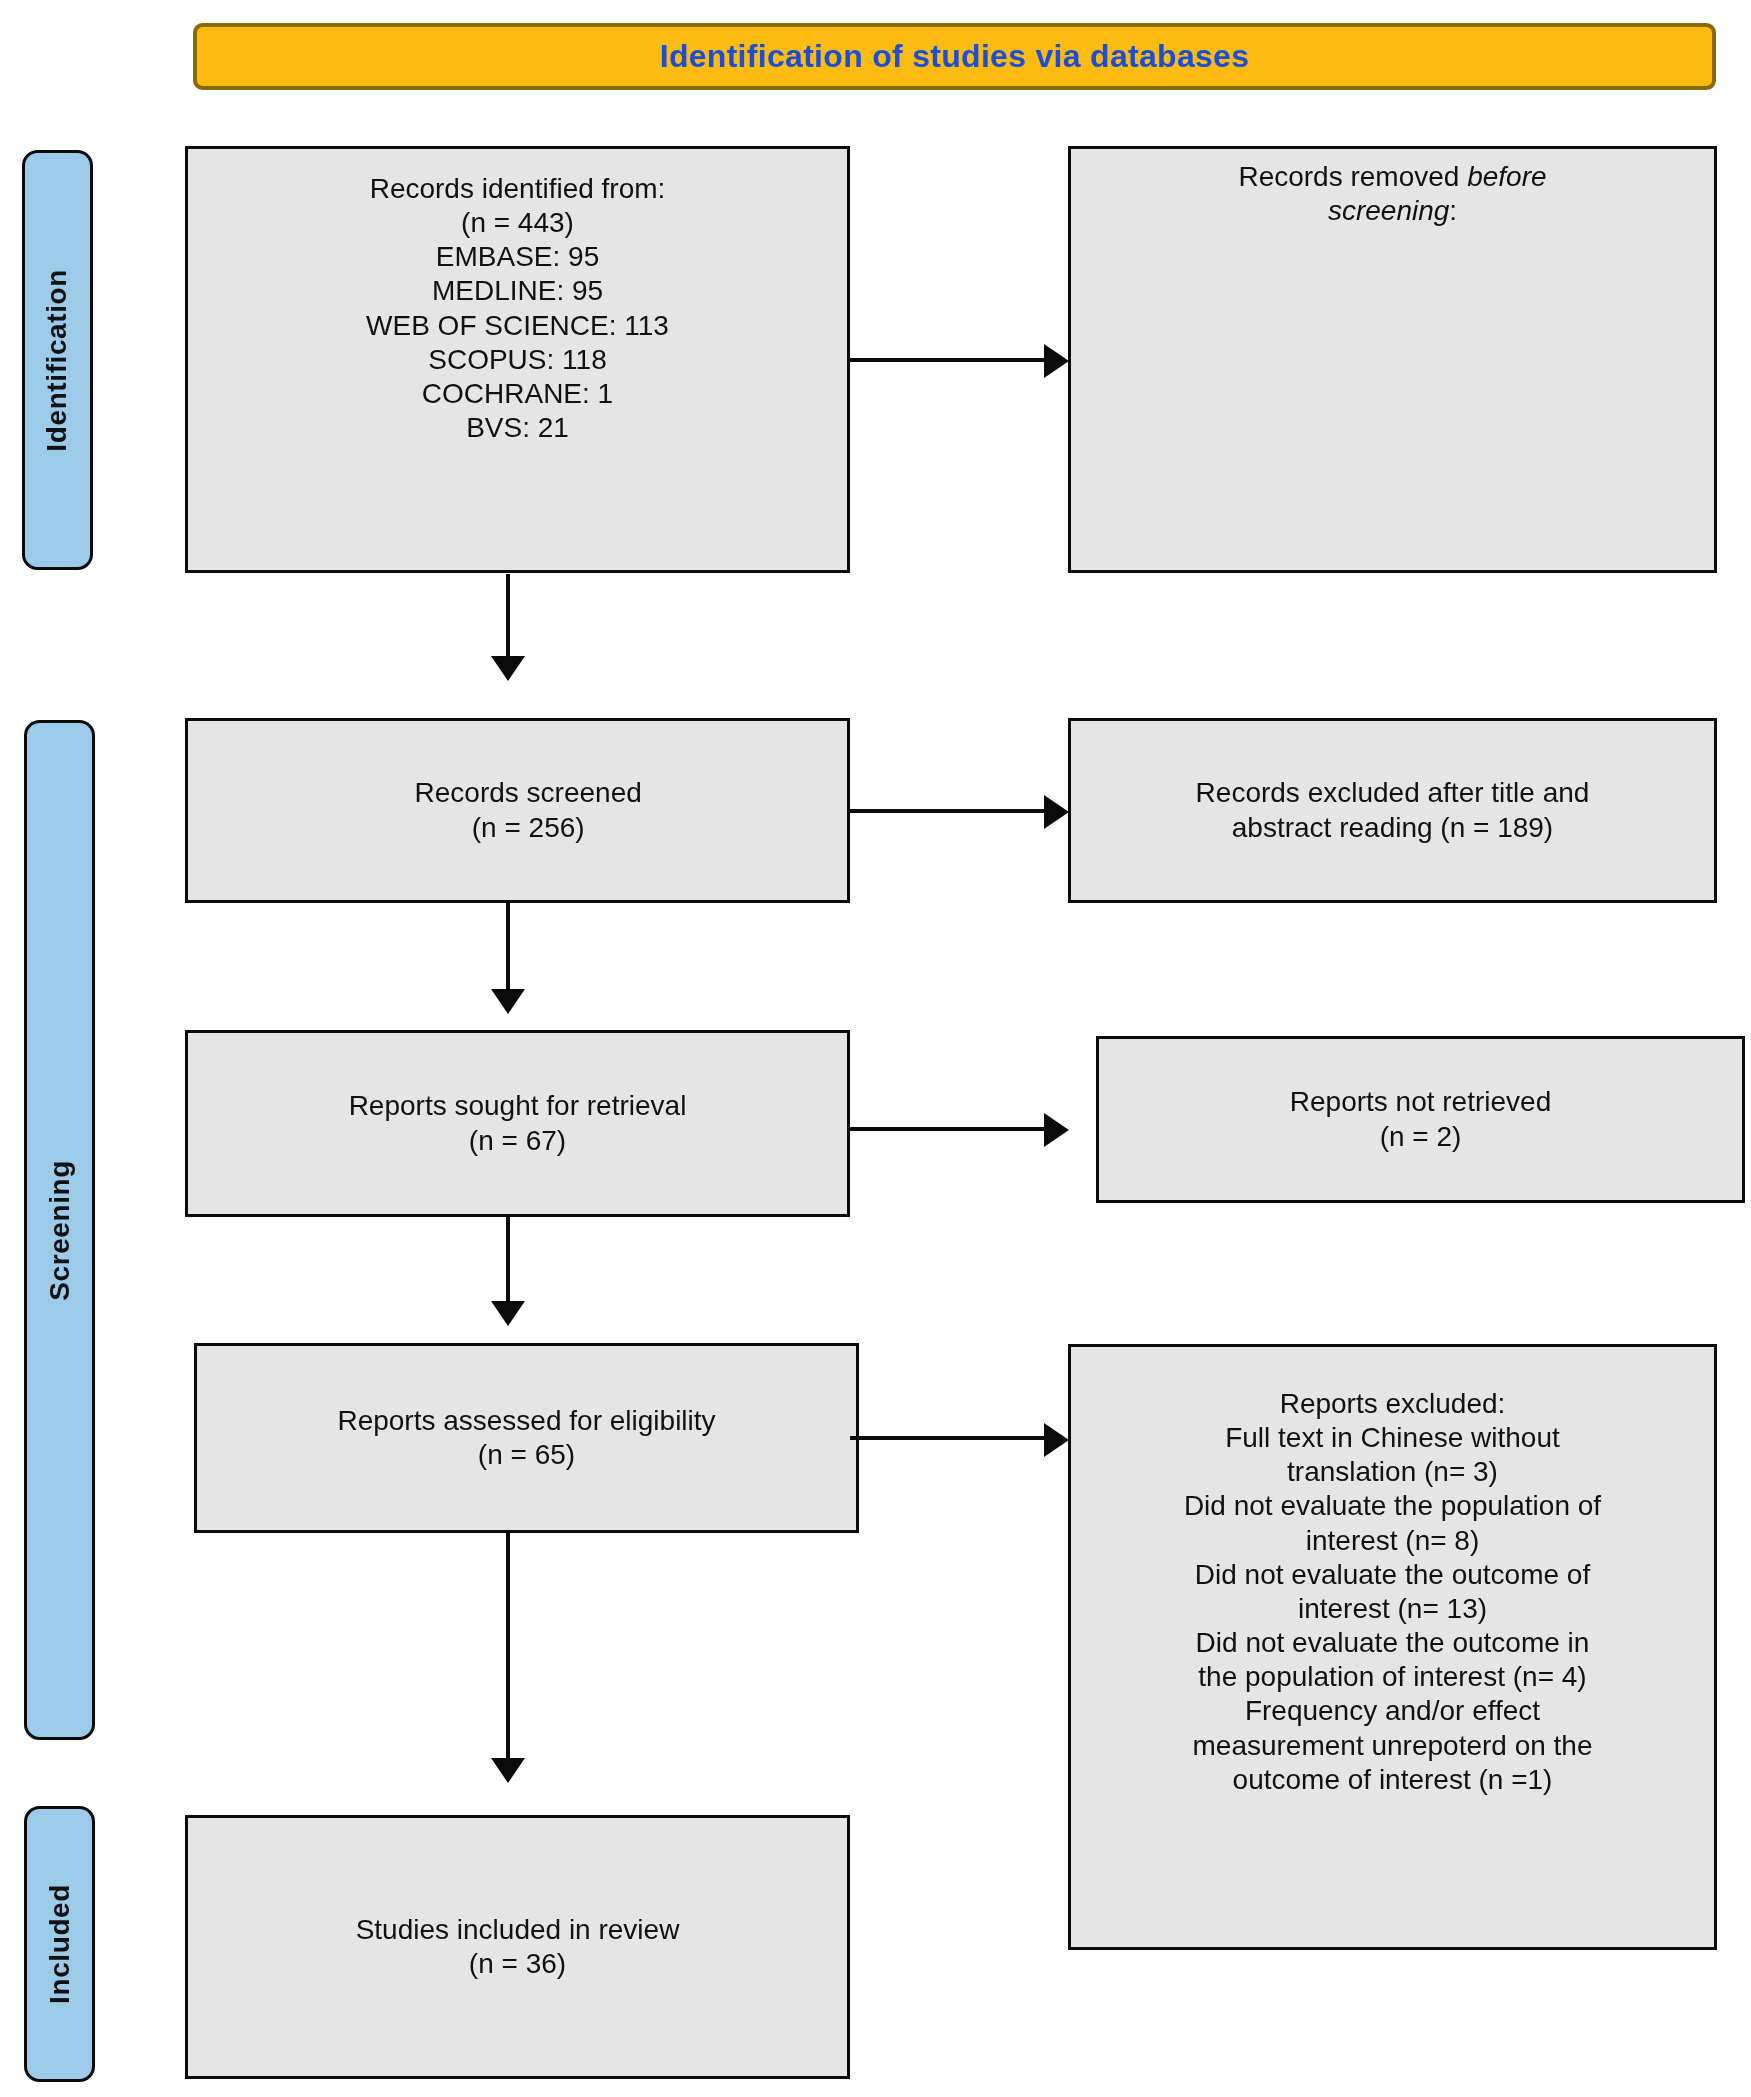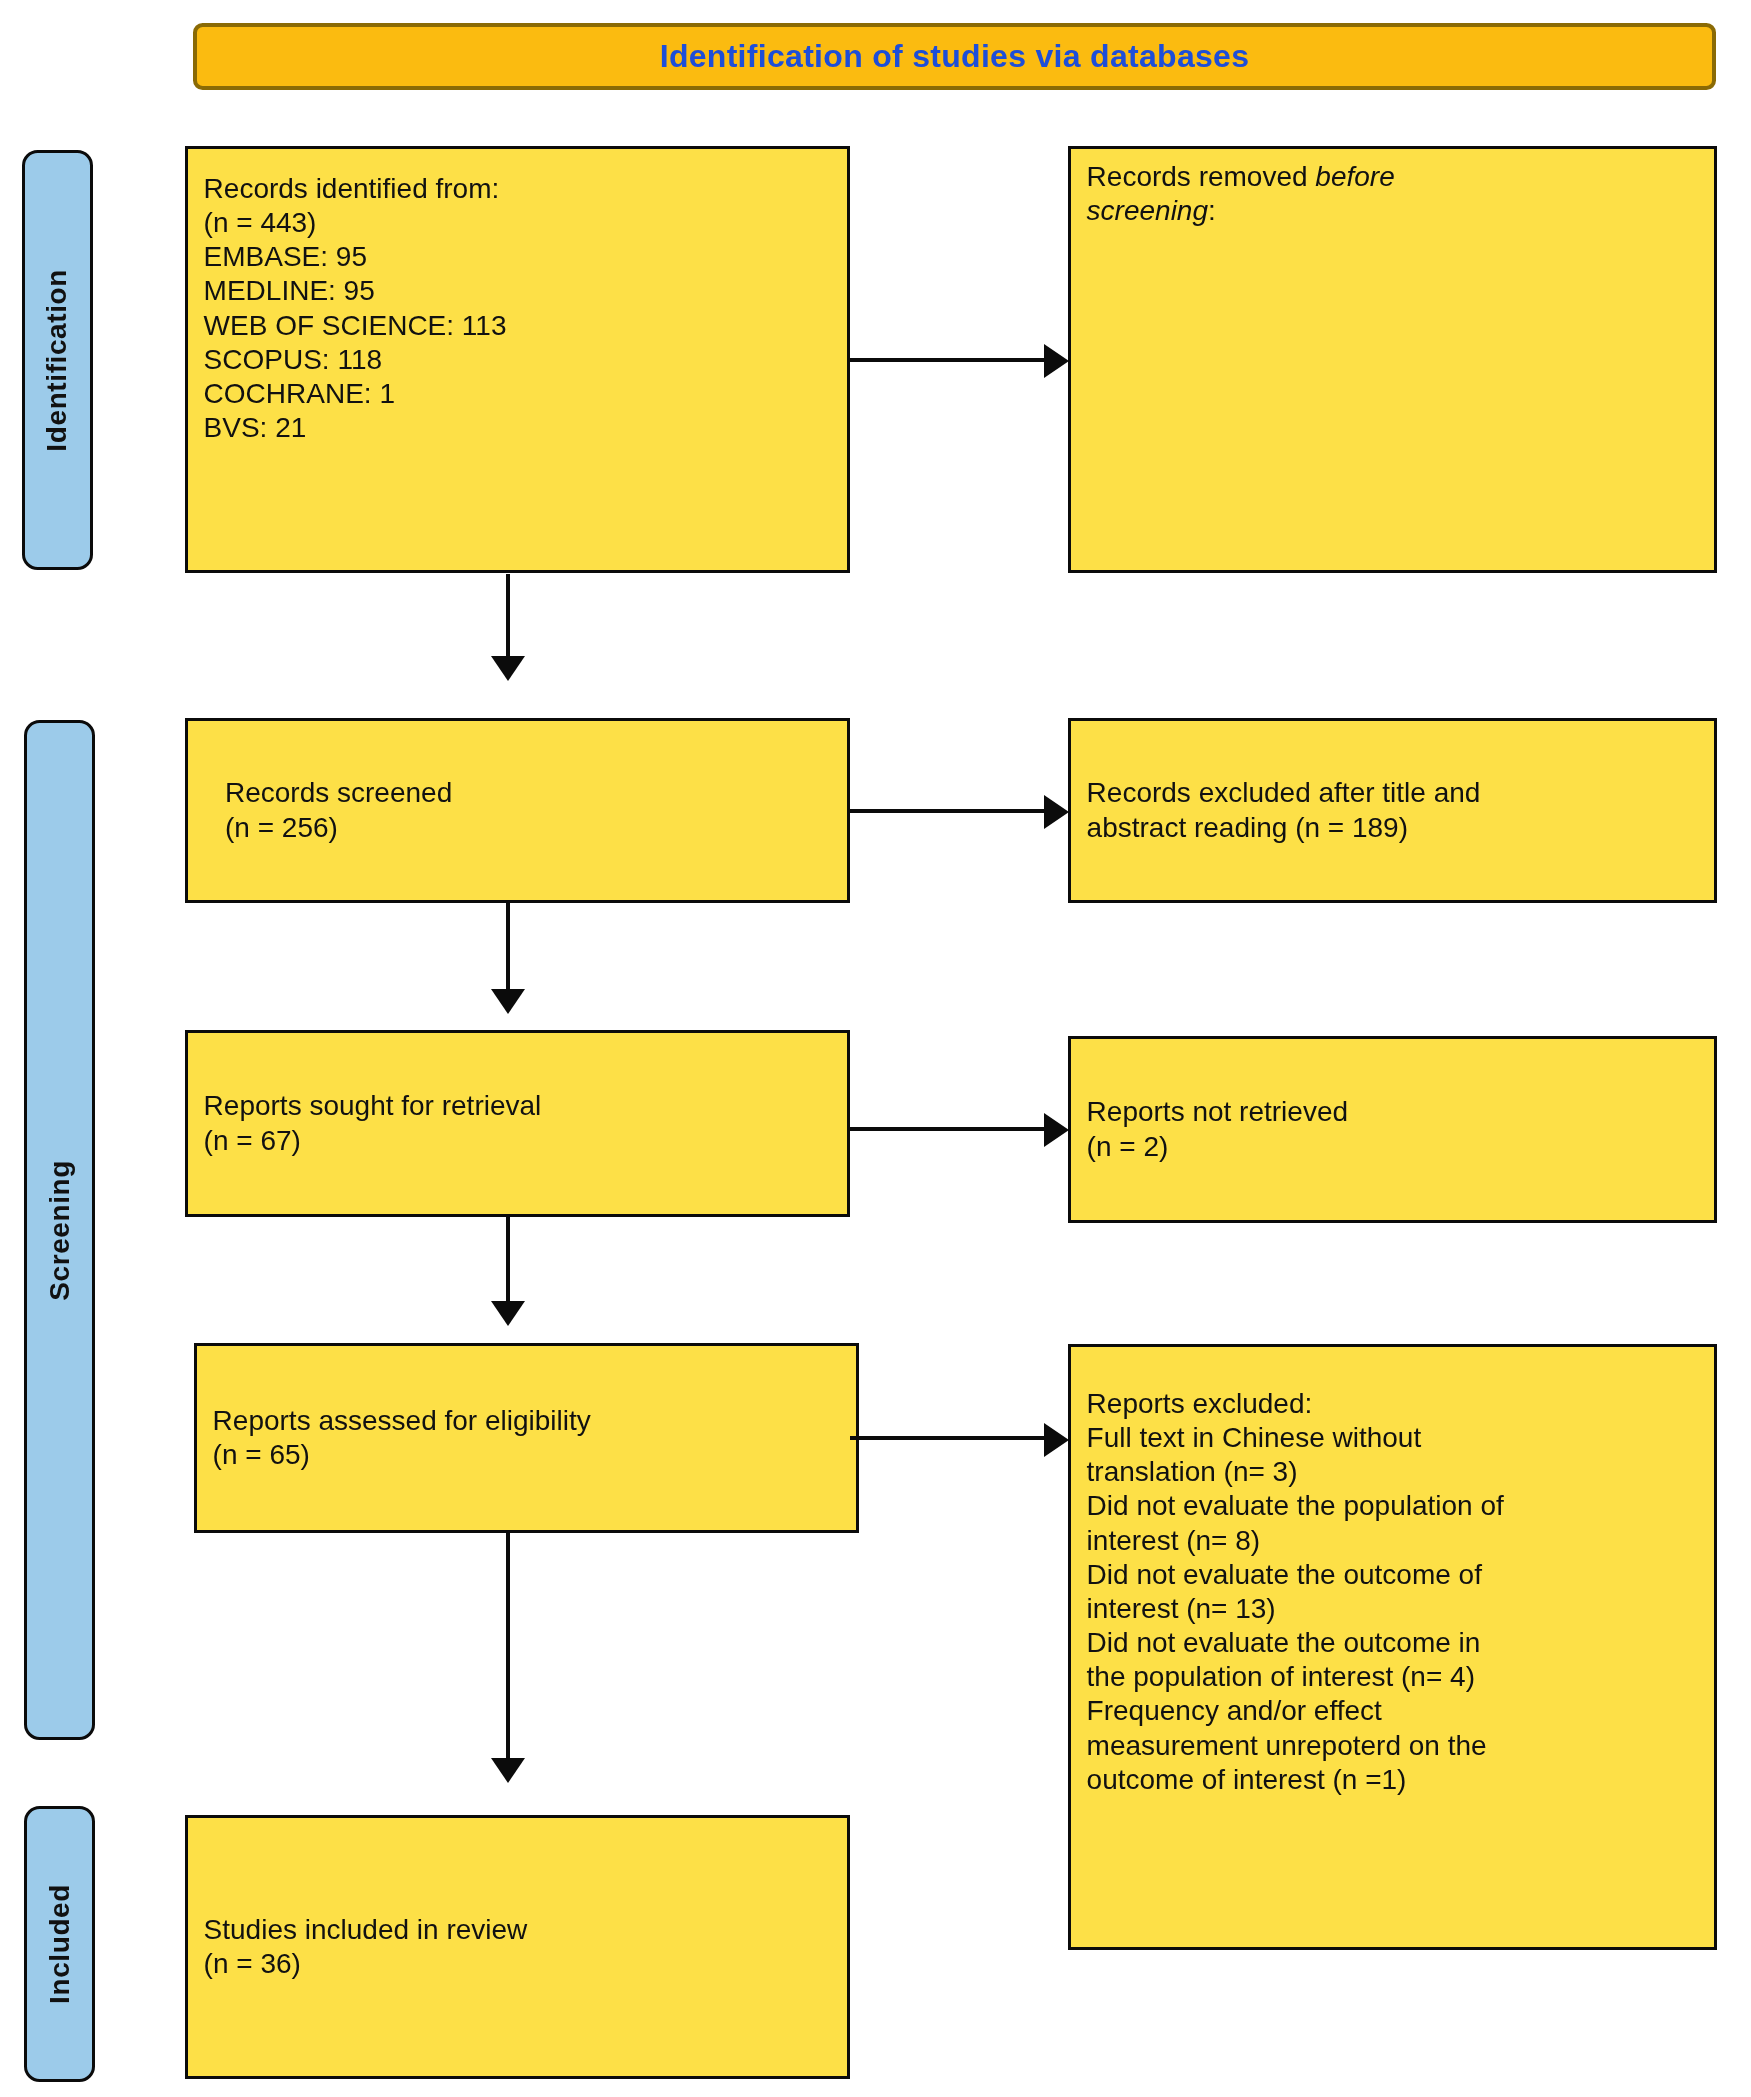--- a/index.html
+++ b/index.html
@@ -62,47 +62,48 @@
     letter-spacing: 0.6px;
     white-space: nowrap;
   }
   #label-identification { left: 21.6px;  top: 150px;  width: 71px; height: 420px; }
   #label-screening      { left: 24px;  top: 720px; width: 71px; height: 1020px; }
   #label-included       { left: 24px;  top: 1806px; width: 71px; height: 276px; }
 
   
   .flow-box {
     position: absolute;
-    background: #fde047;
+    background: #e5e5e5;
     border: 3.6px solid #0b0b0b;
     box-sizing: border-box;
     padding: 10.8px 15.6px;
     display: flex;
     flex-direction: column;
     justify-content: center;
+    text-align: center;
   }
   .flow-box p {
     margin: 0;
     font-size: 28px;
     line-height: 1.22;
     color: #111111;
     white-space: pre-wrap;
   }
 
   
   #box-identified      { left: 185px; top: 146px;  width: 665px; height: 427px; }
   #box-screened        { left: 185px; top: 718px; width: 665px; height: 185px; padding-left: 37px; }
   #box-sought          { left: 185px; top: 1030px; width: 665px; height: 187px; }
   #box-assessed        { left: 185px; top: 1343px; width: 665px; height: 190px; margin-left: 9px; }
   #box-included        { left: 185px; top: 1815px; width: 665px; height: 264px; }
 
   
   #box-removed         { left: 1068px; top: 146px;  width: 649px; height: 427px; }
   #box-excluded-title  { left: 1068px; top: 718px; width: 649px; height: 185px; }
-  #box-notretrieved    { left: 1068px; top: 1036px; width: 649px; height: 187px; }
+  #box-notretrieved    { left: 1096px; top: 1036px; width: 649px; height: 167px; }
   #box-excluded-list   { left: 1068px; top: 1344px; width: 649px; height: 606px; }
 
   
   #box-identified, #box-removed, #box-excluded-list { justify-content: flex-start; }
   #box-identified  { padding-top: 23px; }
   #box-removed     { }
   #box-excluded-list { padding-top: 40px; }
   #box-screened, #box-sought, #box-assessed, #box-excluded-title,
   #box-notretrieved, #box-included { justify-content: center; }
 

